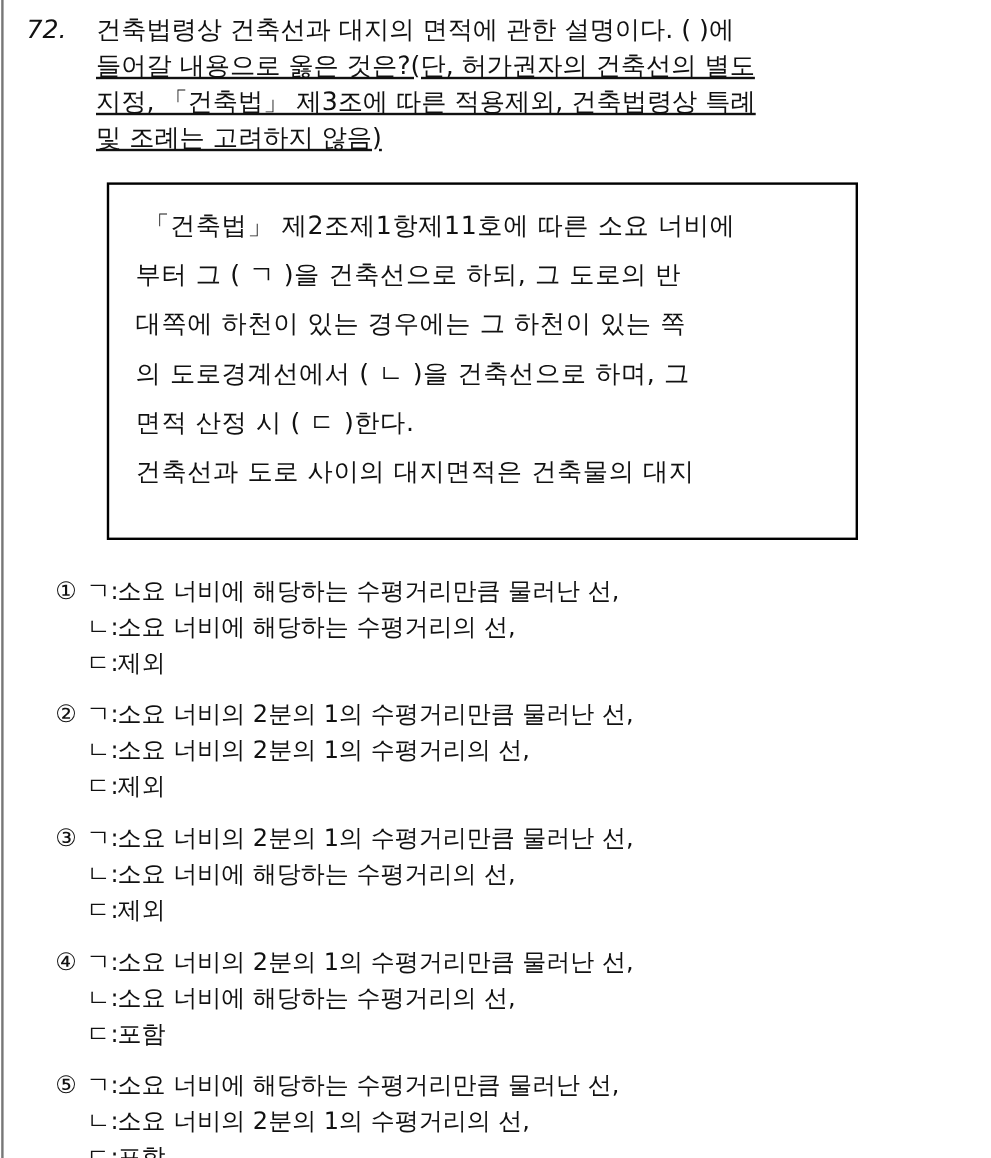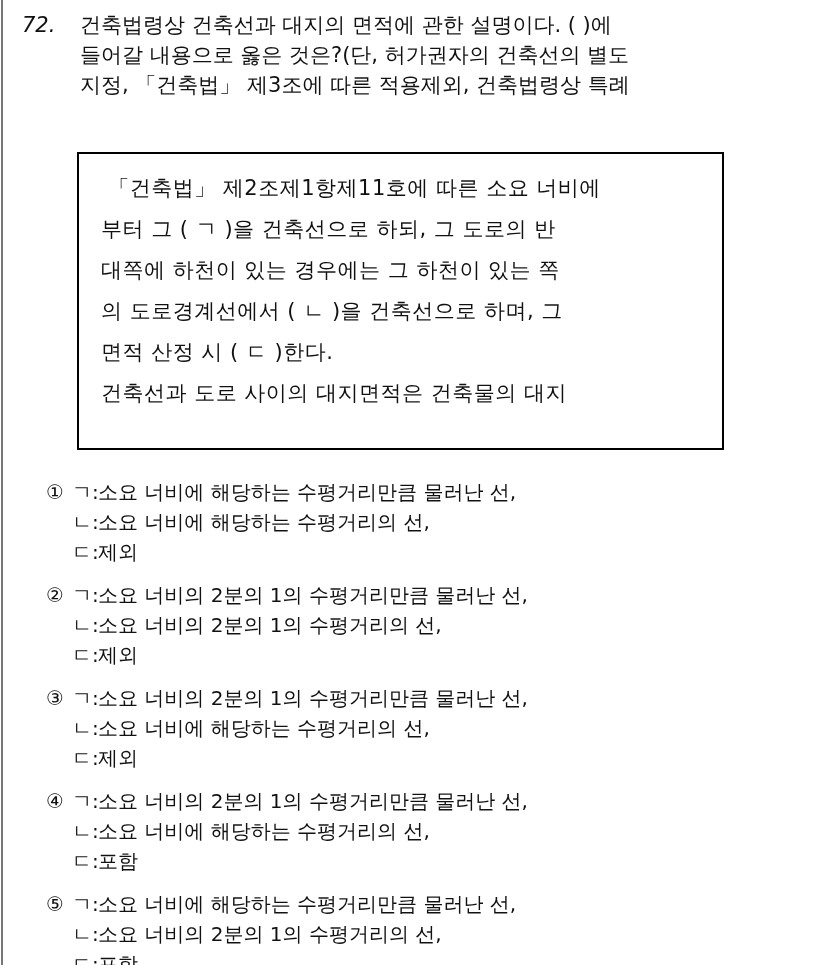--- a/index.html
+++ b/index.html
@@ -9,24 +9,24 @@
     }
     .left-rule {
       position: absolute; left: 1px; top: 0; width: 2px; height: 965px; background: #777;
     }
     .question {
       position: absolute; left: 22px; top: 10px; width: 790px;
       font-size: 21px; line-height: 30px;
     }
     .q-line { white-space: nowrap; }
     .q-num { display: inline-block; width: 58px; font-style: italic; }
-    .q-indent { padding-left: 58px; }
+    .q-indent { padding-left: 58px; text-decoration: underline; }
     .box {
-      position: absolute; left: 77px; top: 152px; width: 622px; height: 294px;
-      border: 2.5px solid #000; box-sizing: content-box; padding-left: 21px;
+      position: absolute; left: 89px; top: 152px; width: 622px; height: 294px;
+      border: 2.5px solid #000; box-sizing: content-box;
     }
     .box-text {
       position: absolute; left: 22px; top: 14px; width: 590px;
       font-family: "DejaVu Sans", sans-serif;
       font-size: 21px; line-height: 41px; letter-spacing: 0.5px;
       white-space: nowrap;
     }
     .options {
       position: absolute; left: 46px; top: 477px; width: 760px;
       font-size: 20px; line-height: 30px;
@@ -42,20 +42,21 @@
 <body>
 
 <div class="left-rule"></div>
 
 <div class="question">
   <div class="q-line">
     <span class="q-num">72.</span><span>건축법령상 건축선과 대지의 면적에 관한 설명이다. ( )에</span>
   </div>
   <div class="q-line q-indent">들어갈 내용으로 옳은 것은?(단, 허가권자의 건축선의 별도</div>
   <div class="q-line q-indent">지정, 「건축법」 제3조에 따른 적용제외, 건축법령상 특례</div>
+  <div class="q-line q-indent">및 조례는 고려하지 않음)</div>
 </div>
 
 <div class="box">
   <div class="box-text">
     <div style="white-space:pre"> 「건축법」 제2조제1항제11호에 따른 소요 너비에</div>
     <div>부터 그 ( ㄱ )을 건축선으로 하되, 그 도로의 반</div>
     <div>대쪽에 하천이 있는 경우에는 그 하천이 있는 쪽</div>
     <div>의 도로경계선에서 ( ㄴ )을 건축선으로 하며, 그</div>
     <div>면적 산정 시 ( ㄷ )한다.</div>
     <div>건축선과 도로 사이의 대지면적은 건축물의 대지</div>

